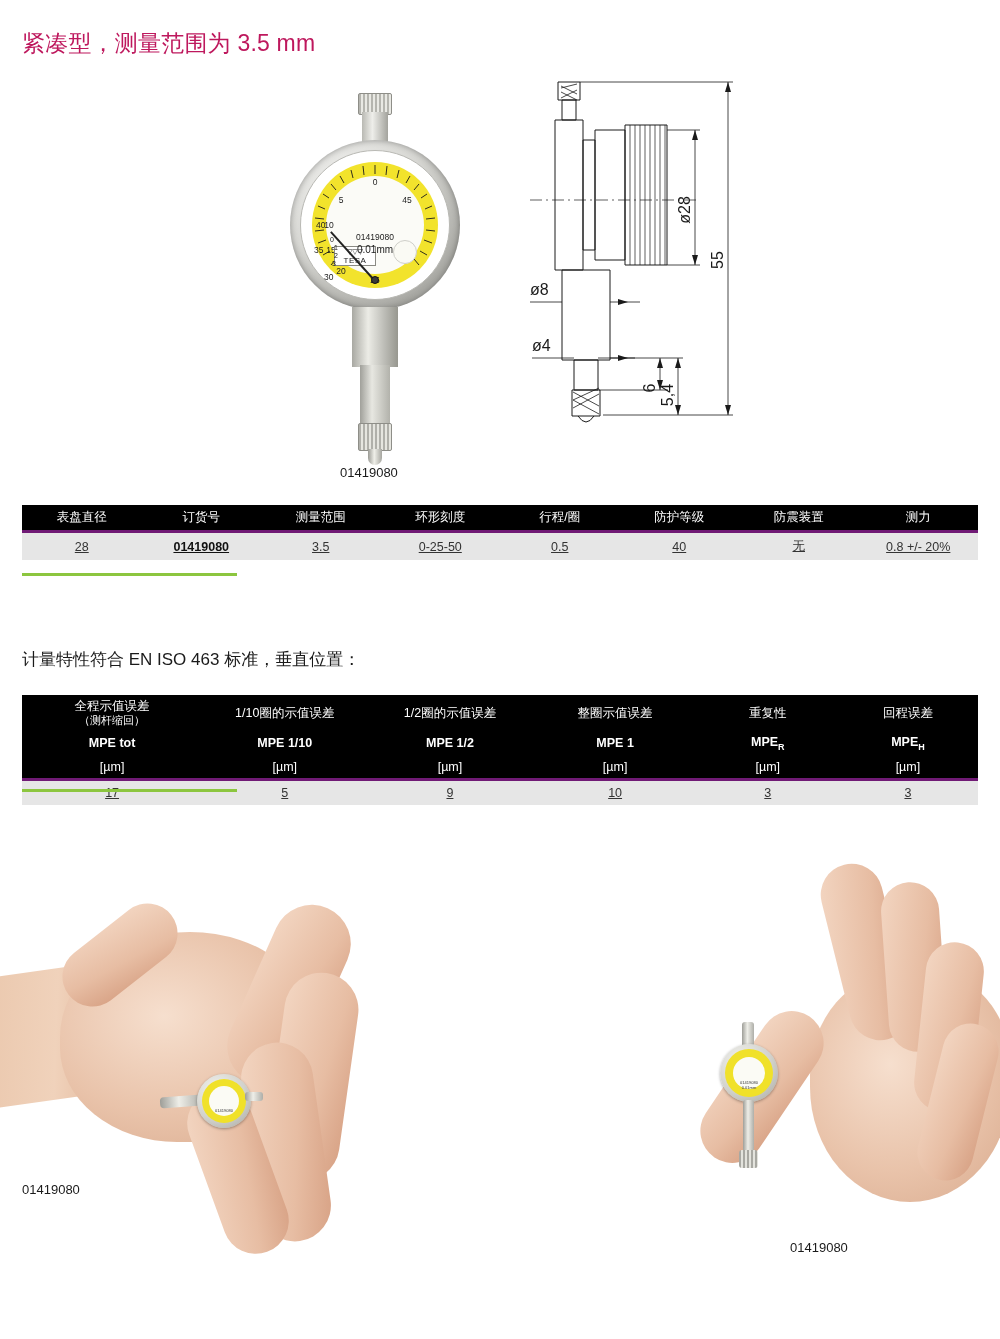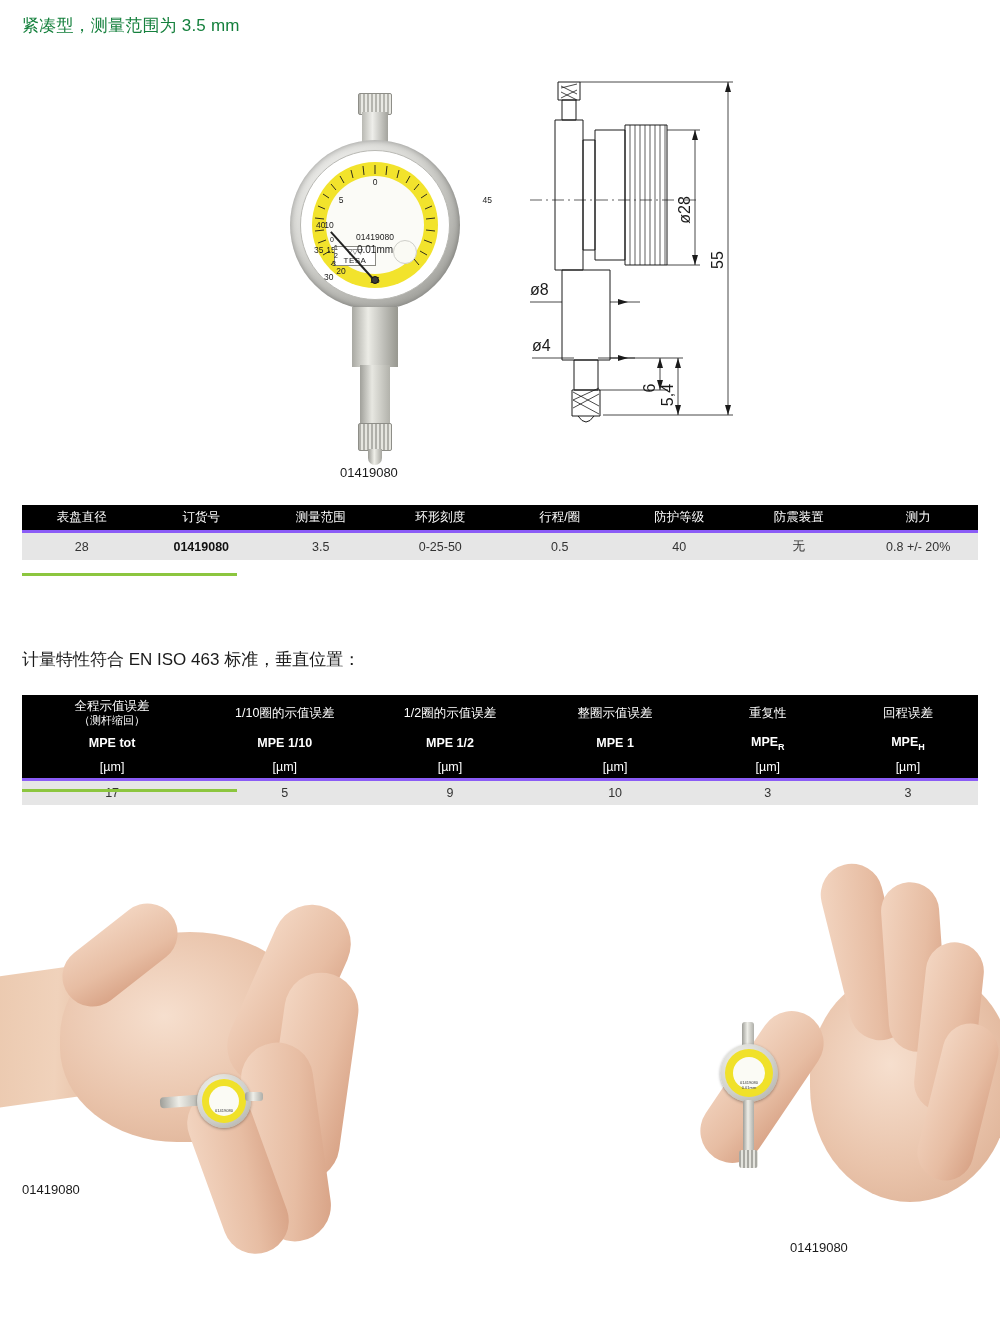--- a/index.html
+++ b/index.html
@@ -11,24 +11,24 @@
     font-family: "Liberation Sans", sans-serif;
     color: #1a1a1a;
     position: relative;
     overflow: hidden;
   }
 
   
   .heading-top {
     position: absolute;
     left: 22px;
-    top: 14px;
-    font-size: 17px;
+    top: 28px;
+    font-size: 23px;
     letter-spacing: 0.2px;
-    color: #15803d;
+    color: #be185d;
   }
   .heading-section {
     position: absolute;
     left: 22px;
     top: 648px;
     font-size: 17px;
     color: #1a1a1a;
   }
 
   
@@ -187,21 +187,22 @@
     padding: 4px 6px;
     font-weight: normal;
     white-space: nowrap;
   }
   table.spec thead tr.bold td { font-weight: bold; }
   table.spec tbody td {
     background: #e6e6e6;
     color: #333;
     text-align: center;
     padding: 5px 6px;
-    border-top: 3px solid #8b5cf6;
+    border-top: 3px solid #701a75;
+    text-decoration: underline;
   }
   table.spec tbody td.bold { font-weight: bold; color: #111; }
   .accent-green {
     position: absolute;
     height: 3px;
     background: #8cc63f;
     z-index: 3;
   }
 
   #table1 { left: 22px; top: 505px; width: 956px; }
@@ -306,21 +307,21 @@
             <line x1="28" y1="66" x2="35" y2="69"></line>
           <line x1="33" y1="54" x2="39" y2="58"></line>
             <line x1="41" y1="44" x2="46" y2="50"></line>
           <line x1="50" y1="36" x2="54" y2="43"></line>
             <line x1="61" y1="30" x2="63" y2="38"></line>
           <line x1="73" y1="26" x2="74" y2="35"></line>
         </g>
       </svg>
 
       <div class="dial-label" style="top:37px;">0</div>
-      <div class="dial-label" style="top:55px; left:32px; width:170px; text-align:right;">45</div>
+      <div class="dial-label" style="top:55px; left:32px; width:170px; text-align:center;">45</div>
       <div class="dial-label" style="top:80px; left:26px; width:170px; text-align:left;">40</div>
       <div class="dial-label" style="top:105px; left:24px; width:170px; text-align:left;">35</div>
       <div class="dial-label" style="top:132px; left:34px; width:170px; text-align:left;">30</div>
       <div class="dial-label" style="top:135px;">25</div>
       <div class="dial-label" style="top:126px; left:-34px;">20</div>
       <div class="dial-label" style="top:105px; left:-44px;">15</div>
       <div class="dial-label" style="top:80px; left:-46px;">10</div>
       <div class="dial-label" style="top:55px; left:-34px;">5</div>
 
       <div class="logo">

